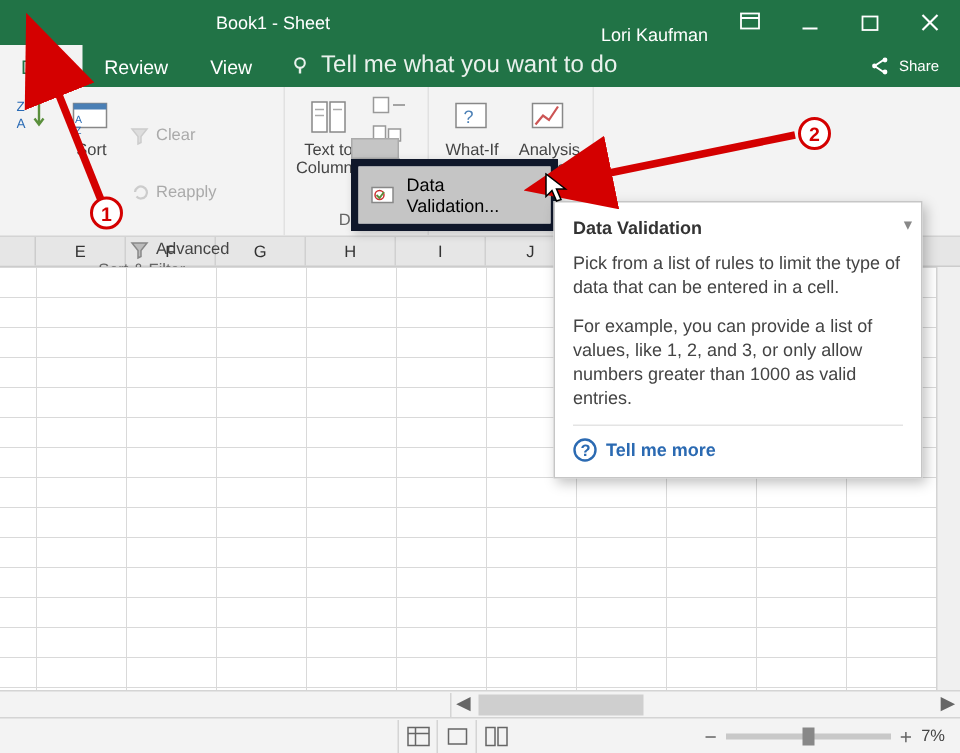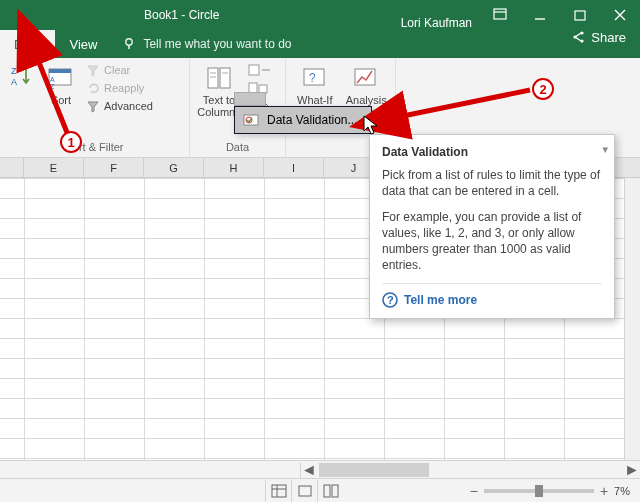--- a/index.html
+++ b/index.html
@@ -11,34 +11,34 @@
 .titlebar .title { flex: 0 0 auto; margin-left: 120px; }
 .titlebar .spacer { flex: 1; }
 .titlebar .user { margin-right: 8px; margin-top: 16px; }
 .titlebar .titlebtn { width: 40px; height: 30px; display: flex; align-items: center; justify-content: center; color: #fff; }
 .titlebar .titlebtn svg { stroke: #fff; }
 
 
 .tabrow { height: 28px; background: #217346; display: flex; align-items: stretch; color: #fff; font-size: 13px; }
 .tabrow .tab { padding: 0 14px; display: flex; align-items: center; cursor: default; }
 .tabrow .tab.active { background: #f3f3f3; color: #217346; font-weight: 400; }
-.tabrow .tell { display: flex; align-items: center; margin-left: 12px; opacity: .9; font-size: 12px; }
+.tabrow .tell { display: flex; align-items: center; margin-left: 12px; opacity: .9; font-size: 16px; }
 .tabrow .tell svg { margin-right: 6px; }
-.tabrow .share { margin-left: auto; padding: 0 14px; display: flex; align-items: flex-start; font-size: 13px; }
+.tabrow .share { margin-left: auto; padding: 0 14px; display: flex; align-items: center; font-size: 10px; }
 
 
 .ribbon { height: 100px; background: #f3f3f3; border-bottom: 1px solid #d4d4d4; display: flex; font-size: 11px; color: #444; position: relative; }
 .rgroup { border-right: 1px solid #e1e1e1; display: flex; flex-direction: column; }
 .rgroup .grouplabel { text-align: center; font-size: 11px; color: #666; padding-bottom: 4px; }
 .rgroup .groupbody { flex: 1; display: flex; align-items: flex-start; padding: 4px 6px 0 6px; gap: 6px; }
 .bigbtn { display: flex; flex-direction: column; align-items: center; justify-content: flex-start; width: 46px; padding-top: 2px; cursor: default; }
 .bigbtn .ico { width: 28px; height: 28px; display: flex; align-items: center; justify-content: center; }
 .bigbtn .lbl { text-align: center; font-size: 11px; line-height: 12px; margin-top: 2px; }
 .smallbtns { display: flex; flex-direction: column; gap: 2px; justify-content: center; }
-.smallbtn { display: flex; align-items: center; gap: 4px; font-size: 11px; color: #444; padding: 1px 2px; }
+.smallbtn { display: flex; align-items: center; gap: 4px; font-size: 11px; color: #444; padding: 1px 2px; margin-top: 20px; }
 .smallbtn.dim { color: #aaa; }
 .minicons { display: flex; flex-direction: column; gap: 2px; }
 
 
 .colhdr { height: 20px; background: #e6e6e6; display: flex; border-bottom: 1px solid #ccc; font-size: 11px; color: #333; }
 .colhdr .rowhead { width: 24px; border-right: 1px solid #ccc; background: #e6e6e6; }
 .colhdr .ch { width: 60px; border-right: 1px solid #d0d0d0; text-align: center; line-height: 20px; }
 
 
 .grid { position: relative; height: 298px; background: #fff; overflow: hidden; }
@@ -58,21 +58,21 @@
 .statusbar .slider { width: 110px; height: 4px; background: #c8c8c8; position: relative; }
 .statusbar .slider .thumb { position: absolute; left: 50%; top: -4px; width: 8px; height: 12px; background: #888; transform: translateX(-50%); }
 
 
 .hscroll { position: absolute; bottom: 24px; left: 0; right: 0; height: 18px; background: #f3f3f3; border-top: 1px solid #d4d4d4; display: flex; align-items: center; }
 .hscroll .track { margin-left: 300px; flex: 1; height: 16px; background: #f3f3f3; border-left: 1px solid #d4d4d4; position: relative; display:flex; align-items:center;}
 .hscroll .arrow { width:16px; height:16px; display:flex; align-items:center; justify-content:center; color:#666;}
 .hscroll .bar { height:14px; background:#cfcfcf; width:110px; margin-left:2px; }
 
 
-.ddmenu { position: absolute; left: 234px; top: 106px; width: 138px; background: #fff; border: 1px solid #0f172a; box-shadow: 2px 2px 6px rgba(0,0,0,.2); font-size: 12px; z-index: 20; }
+.ddmenu { position: absolute; left: 234px; top: 106px; width: 138px; background: #fff; border: 5px solid #0f172a; box-shadow: 2px 2px 6px rgba(0,0,0,.2); font-size: 12px; z-index: 20; }
 .ddmenu .item { display: flex; align-items: center; gap: 8px; padding: 5px 8px; }
 .ddmenu .item.hover { background: #c5c5c5; }
 .ddmenu .itemico { width: 16px; height: 16px; display: flex; align-items: center; justify-content: center; }
 
 
 .tooltip { position: absolute; left: 369px; top: 134px; width: 246px; background: #fff; border: 1px solid #c6c6c6; box-shadow: 2px 3px 8px rgba(0,0,0,.25); padding: 10px 12px; font-size: 12px; z-index: 25; }
 .tooltip .tt-title { font-weight: bold; color: #333; margin-bottom: 8px; }
 .tooltip .tt-body { color: #444; line-height: 16px; margin-bottom: 10px; }
 .tooltip .tt-more { display: flex; align-items: center; gap: 6px; color: #2b6ab2; font-weight: bold; border-top: 1px solid #e4e4e4; padding-top:8px;}
 .tooltip .chev { position:absolute; right:6px; top:8px; color:#888; font-size:11px;}
@@ -85,21 +85,21 @@
 .cursor { position:absolute; left:363px; top:115px; z-index:32; }
 
 
 .ddheadbox { position:absolute; left:234px; top:92px; width:32px; height:14px; background:#c5c5c5; border:1px solid #aaa; z-index:19;}
 </style>
 </head>
 <body>
 
 <div class="titlebar">
   <div class="app-icon"></div>
-  <div class="title">Book1 - Circle</div>
+  <div class="title">Book1 - Sheet</div>
   <div class="spacer"></div>
   <div class="user">Lori Kaufman</div>
   <div class="titlebtn">
     <svg width="14" height="14" viewBox="0 0 14 14">
         <rect x="1" y="1" width="12" height="10" fill="none" stroke="#fff" stroke-width="1.2"></rect>
         <line x1="1" y1="4" x2="13" y2="4" stroke="#fff" stroke-width="1.2"></line>
       </svg>
   </div>
   <div class="titlebtn">
     <svg width="12" height="12">
@@ -114,20 +114,21 @@
   <div class="titlebtn">
     <svg width="12" height="12">
         <line x1="1" y1="1" x2="11" y2="11" stroke="#fff" stroke-width="1.4"></line>
         <line x1="11" y1="1" x2="1" y2="11" stroke="#fff" stroke-width="1.4"></line>
       </svg>
   </div>
 </div>
 
 <div class="tabrow">
   <div class="tab active">Data</div>
+  <div class="tab">Review</div>
   <div class="tab">View</div>
   <div class="tell">
     <svg width="14" height="14" viewBox="0 0 14 14">
         <circle cx="6" cy="5" r="3.2" fill="none" stroke="#fff" stroke-width="1.4"></circle>
         <rect x="5.2" y="8" width="1.6" height="4" fill="#fff"></rect>
       </svg>
     <span>Tell me what you want to do</span>
   </div>
   <div class="share">
     <svg width="14" height="14" viewBox="0 0 14 14" style="margin-right:5px">

